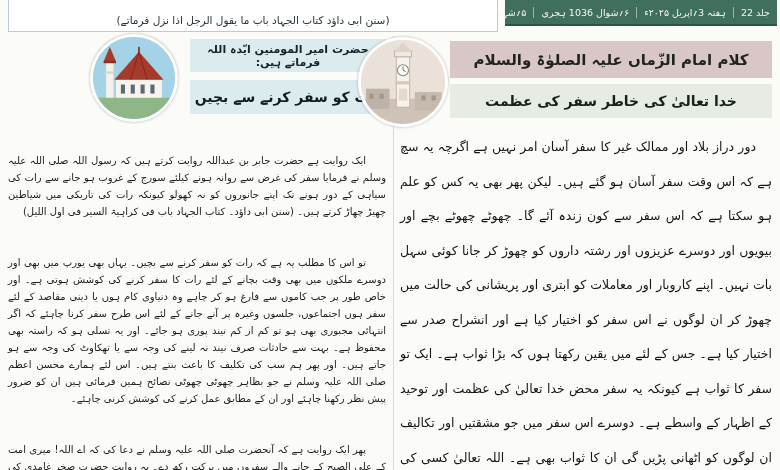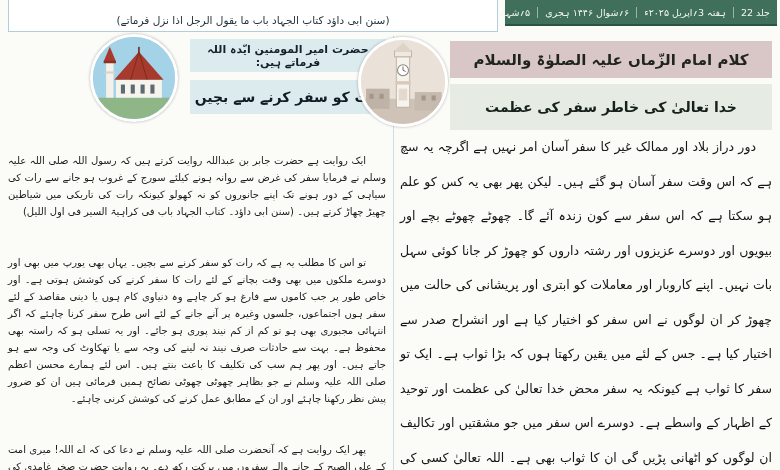--- a/index.html
+++ b/index.html
@@ -35,21 +35,21 @@
   .gutter { width:14px; display:flex; justify-content:center; }
   .gutter-line { width:1px; background:#cbdde4; }
   .col-l { width:378px; }
 
   .bar { display:flex; align-items:center; justify-content:center; text-align:center; }
 
   
   .hdr-r { position:relative; height:86px; }
   .kicker-r { position:absolute; top:5px; right:0; left:50px; height:37px;
               background:#d9c6c6; font-size:15px; font-weight:bold; color:#1f251c;justify-content:center; }
-  .title-r  { position:absolute; top:48px; right:0; left:50px; height:46px;
+  .title-r  { position:absolute; top:48px; right:0; left:50px; height:34px;
               background:#e6ece4; font-size:14px; font-weight:bold; color:#15211a; }
   .circle-r { position:absolute; top:1px; left:-42px; width:90px; height:90px;
               border-radius:50%; overflow:hidden; border:3px solid #fff;
               box-shadow:0 0 3px rgba(0,0,0,.3); z-index:2; background:#eae1d8; }
 
   .body-r { margin-top:8px; font-size:12.5px; line-height:34.5px;
             text-align:justify; color:#161616; }
   .body-r p { text-indent:16px; }
 
   
@@ -67,21 +67,21 @@
   .body-l p { text-indent:20px;margin-top:34px; }
 
   svg { display:block; width:100%; height:100%; }
 </style>
 </head>
 <body>
 
 <div class="info-bar">
   <span class="info-item">جلد 22</span>
   <span class="info-item">ہفتہ 3؍اپریل ۲۰۲۵ء</span>
-  <span class="info-item">۶؍شوال ۱۴۴۶ ہجری</span>
+  <span class="info-item">۶؍شوال 1036 ہجری</span>
   <span class="info-item">۵؍شہادت ۱۴۰۴ ہجری شمسی</span>
   <span class="info-item">شمارہ ۸۱</span>
 </div>
 
 <div class="citation-box">
   <span>(سنن ابی داؤد کتاب الجہاد باب ما یقول الرجل اذا نزل فرماتے)</span>
 </div>
 
 <div class="content">
 

